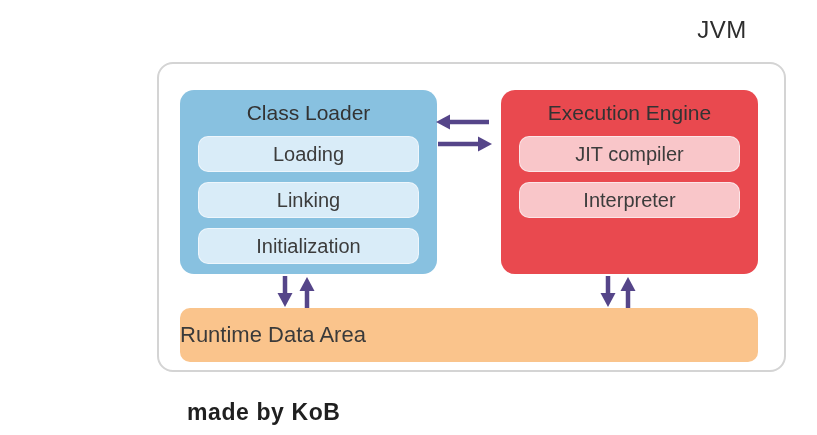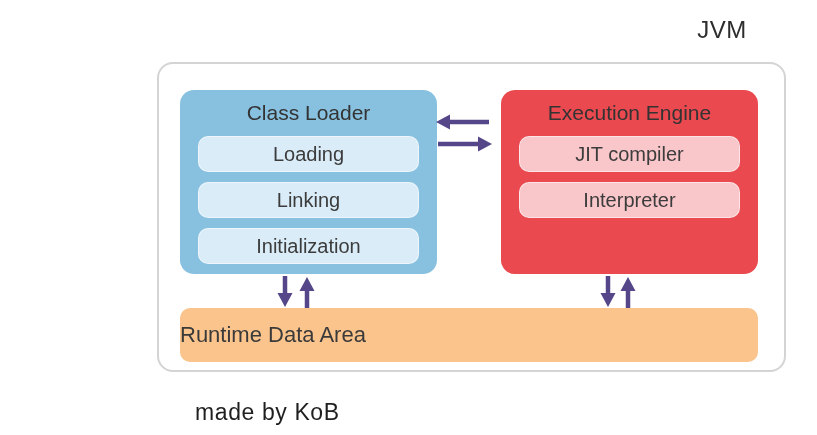--- a/index.html
+++ b/index.html
@@ -46,21 +46,21 @@
   .arrow-line { stroke:var(--arrow,#554589); stroke-width:4.5; fill:none; }
   .arrow-head { fill:var(--arrow,#554589); stroke:none; }
   .footer-watermark {
     position:absolute; left:20px; top:407px; font-size:14px; font-weight:bold;
     color:#b0b0b0;
     text-shadow:-1px -1px 0 #ffffff, 1px -1px 0 #ffffff, -1px 1px 0 #ffffff, 1px 1px 0 #ffffff;
     letter-spacing:0.3px;
     margin-top:32px;
   }
   .credit {
-    position:absolute; left:195px; top:399px; font-size:23px; font-weight:normal;
+    position:absolute; left:187px; top:399px; font-size:23px; font-weight:bold;
     color:#1f1f1f; letter-spacing:0.6px;
   }
 </style>
 </head>
 <body>
 
 <div class="stage">
 
   <div class="jvm-label">JVM</div>
 

